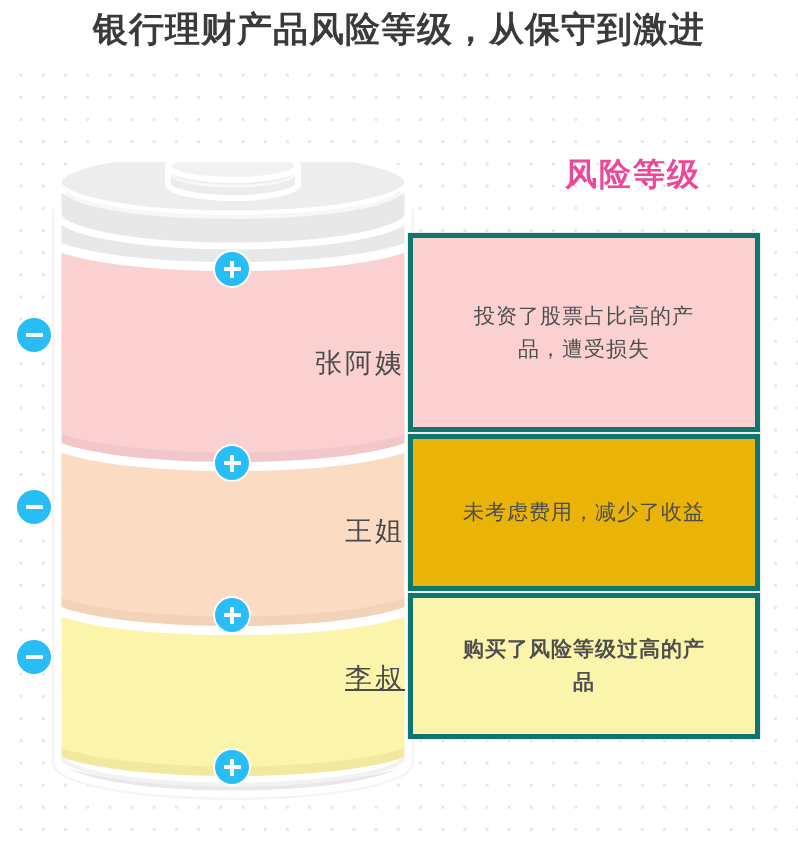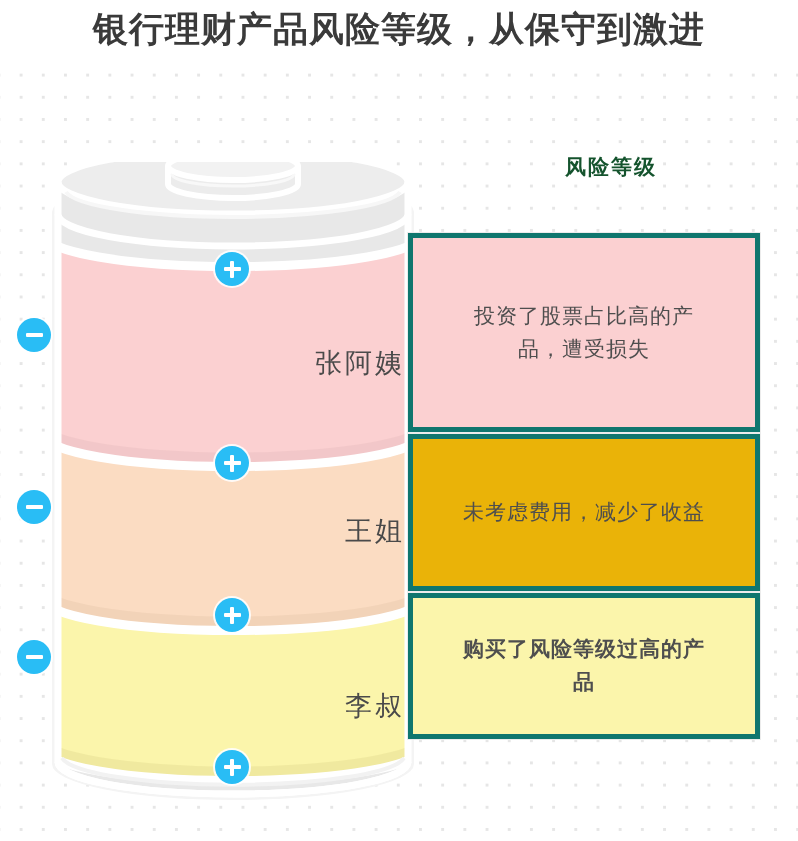--- a/index.html
+++ b/index.html
@@ -54,23 +54,23 @@
     letter-spacing: 1px;
     white-space: nowrap;
     font-family: "Liberation Serif", "DejaVu Serif", serif;
   }
 
   
   .legend-header {
     position: absolute;
     left: 565px;
     top: 153px;
-    font-size: 21px;
+    font-size: 32px;
     font-weight: bold;
-    color: #14532d;
+    color: #ec4899;
     letter-spacing: 2px;
     white-space: nowrap;
     z-index: 20;
   }
 
   
   .barrel {
     position: absolute;
     left: 48px;
     top: 162px;
@@ -87,21 +87,21 @@
     text-align: right;
     font-size: 27px;
     color: #4a4a4a;
     letter-spacing: 3px;
     z-index: 15;
     pointer-events: none;
     font-family: "Liberation Serif", "DejaVu Serif", serif;
   }
   .seg-label.l0 { top: 345px; }
   .seg-label.l1 { top: 513px; }
-  .seg-label.l2 { top: 688px; }
+  .seg-label.l2 { top: 660px; text-decoration: underline; }
 
   
   .info-box {
     position: absolute;
     left: 408px;
     width: 352px;
     box-sizing: border-box;
     border: 5px solid #0f766e;
     outline: 1px solid #ececec;
     display: flex;

